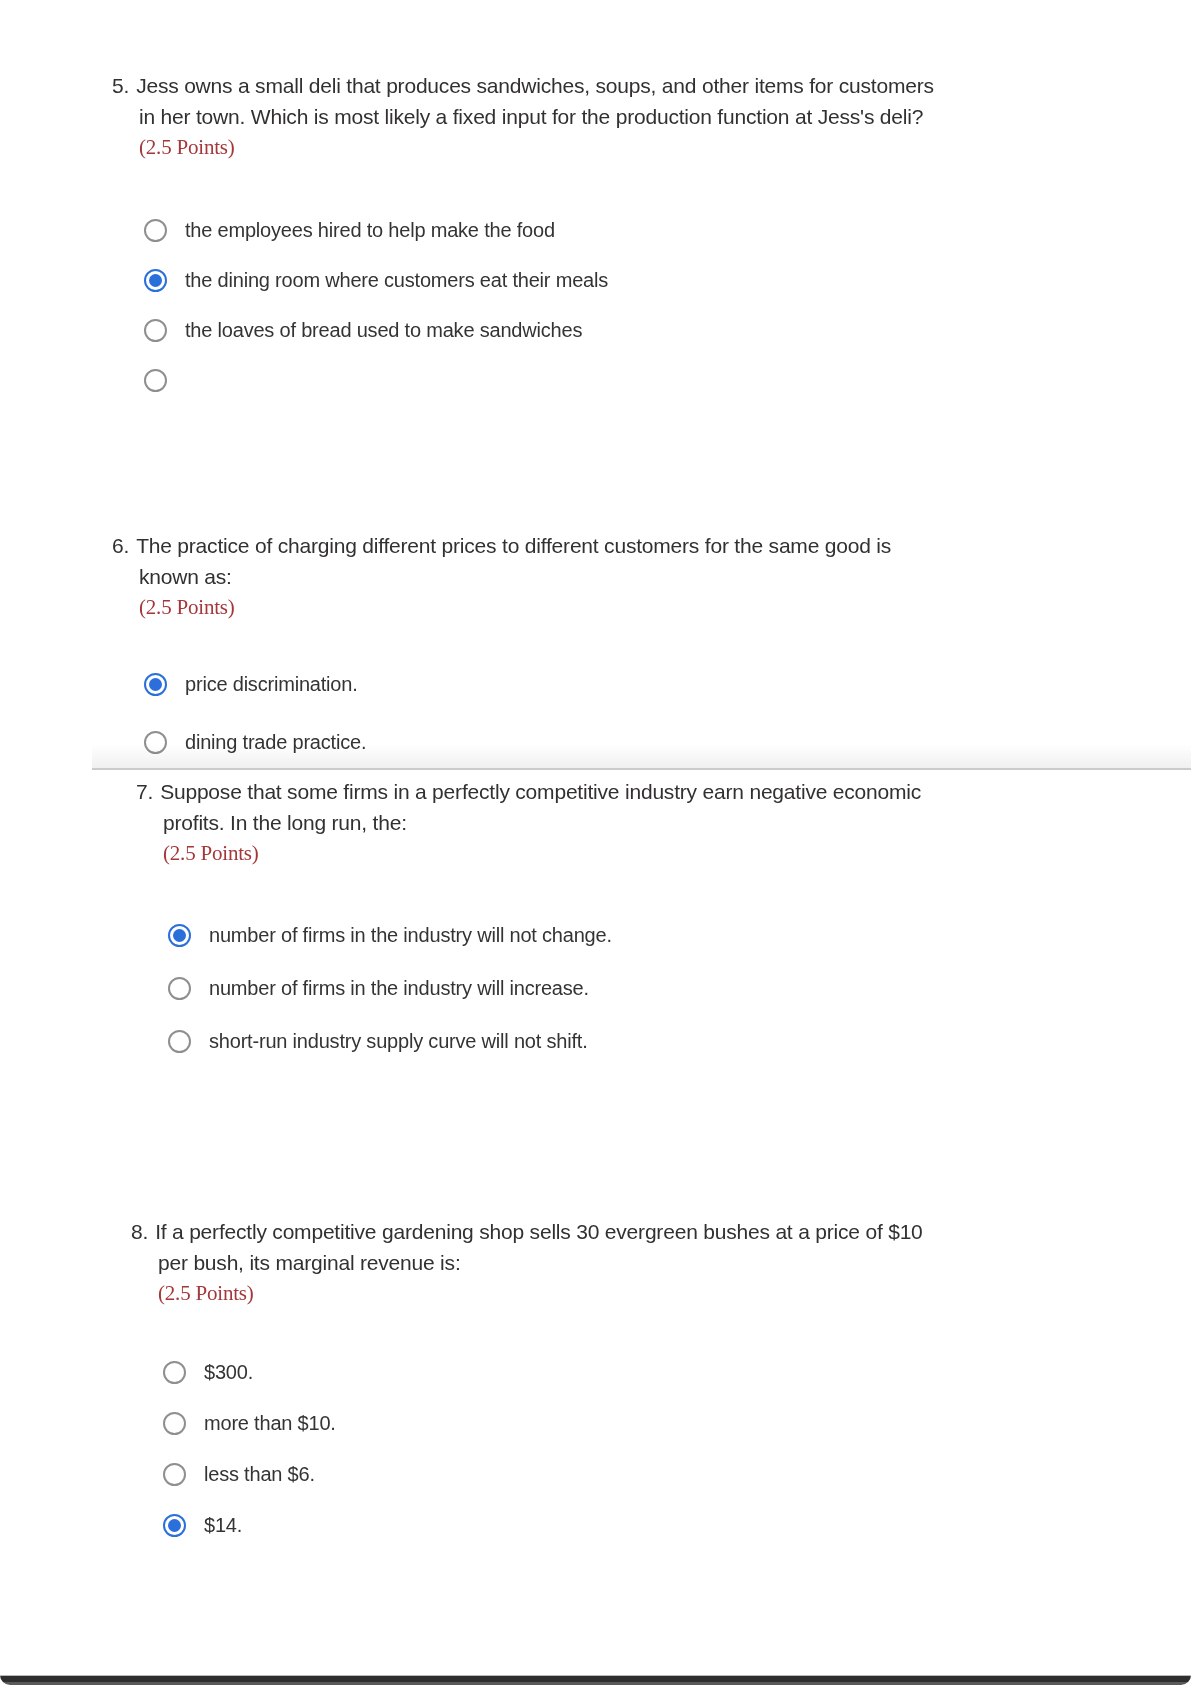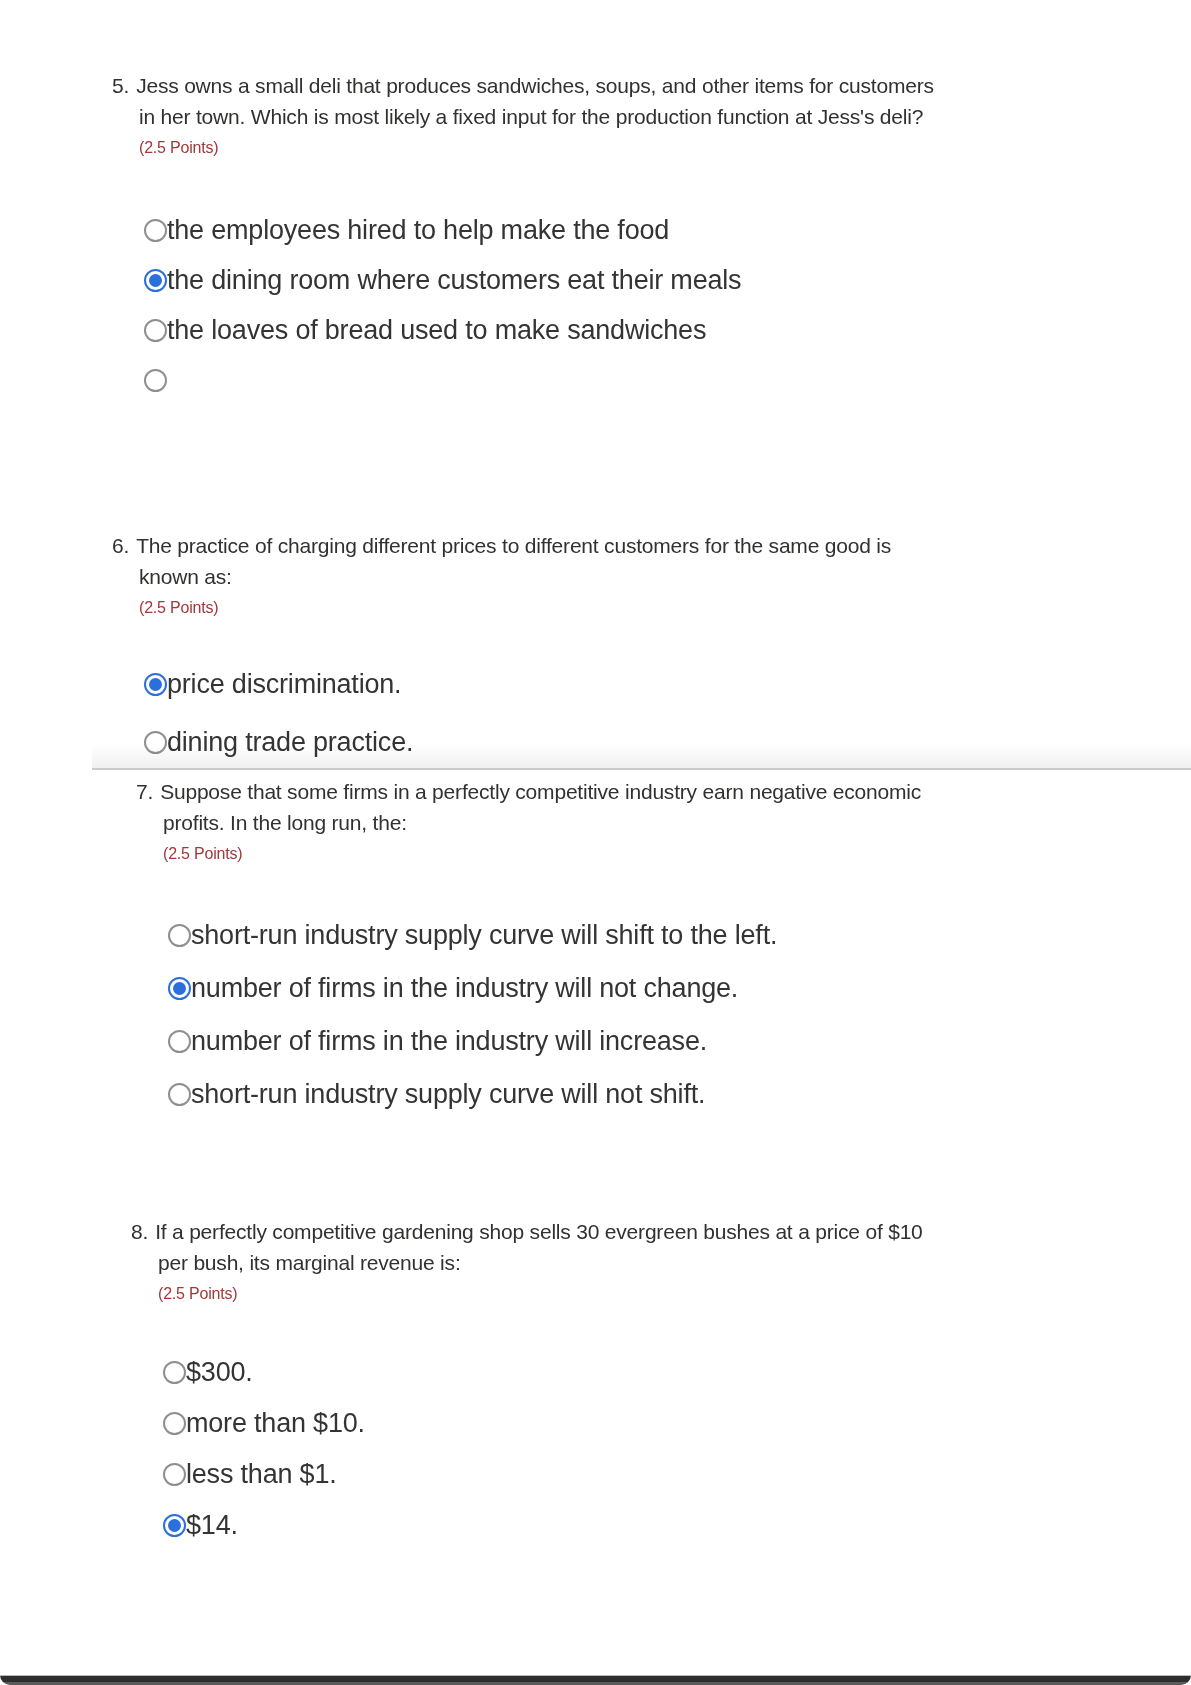--- a/index.html
+++ b/index.html
@@ -24,25 +24,26 @@
     white-space: nowrap;
     color: var(--text, #323130);
   }
   .q-line .q-num {
     display: inline-block;
     margin-right: 7px;
   }
   .q-line.cont { padding-left: 27px; }
   .q-points {
     padding-left: 27px;
-    font-size: 16px;
+    font-size: 21px;
     line-height: 31px;
     letter-spacing: -0.2px;
     white-space: nowrap;
     color: var(--points, #a4373a);
+    font-family: Liberation Serif, serif;
   }
   .options { padding-left: 32px; }
   .option {
     display: flex;
     align-items: center;
     cursor: pointer;
   }
   .radio {
     flex: 0 0 auto;
     box-sizing: border-box;
@@ -57,21 +58,22 @@
   .radio.selected { border-color: var(--accent, #2b6fdb); }
   .radio.selected .dot {
     display: block;
     position: absolute;
     left: 3px; top: 3px;
     width: 13px; height: 13px;
     border-radius: 50%;
     background: var(--accent, #2b6fdb);
   }
   .option-label {
-    font-size: 27px;
+    margin-left: 18px;
+    font-size: 20px;
     letter-spacing: -0.2px;
     white-space: nowrap;
     color: #343434;
   }
   
   .q5 .options { margin-top: 42px; }
   .q5 .option { height: 50px; }
   .q6 .options { margin-top: 32px; }
   .q6 .option { height: 58px; }
   .q7 .options { margin-top: 40px; }
@@ -146,24 +148,20 @@
   </div>
 
   <div class="section-divider"></div>
 
   <div class="question q7" style="left:136px; top:776px;">
     <div class="q-line"><span class="q-num">7.</span><span>Suppose that some firms in a perfectly competitive industry earn negative economic</span></div>
     <div class="q-line cont">profits. In the long run, the:</div>
     <div class="q-points">(2.5 Points)</div>
     <div class="options">
       <div class="option">
-        <span class="radio"></span>
-        <span class="option-label">short-run industry supply curve will shift to the left.</span>
-      </div>
-      <div class="option">
         <span class="radio selected">
             <span class="dot"></span>
           </span>
         <span class="option-label">number of firms in the industry will not change.</span>
       </div>
       <div class="option">
         <span class="radio"></span>
         <span class="option-label">number of firms in the industry will increase.</span>
       </div>
       <div class="option">
@@ -181,21 +179,21 @@
       <div class="option">
         <span class="radio"></span>
         <span class="option-label">$300.</span>
       </div>
       <div class="option">
         <span class="radio"></span>
         <span class="option-label">more than $10.</span>
       </div>
       <div class="option">
         <span class="radio"></span>
-        <span class="option-label">less than $1.</span>
+        <span class="option-label">less than $6.</span>
       </div>
       <div class="option">
         <span class="radio selected">
             <span class="dot"></span>
           </span>
         <span class="option-label">$14.</span>
       </div>
     </div>
   </div>
 

